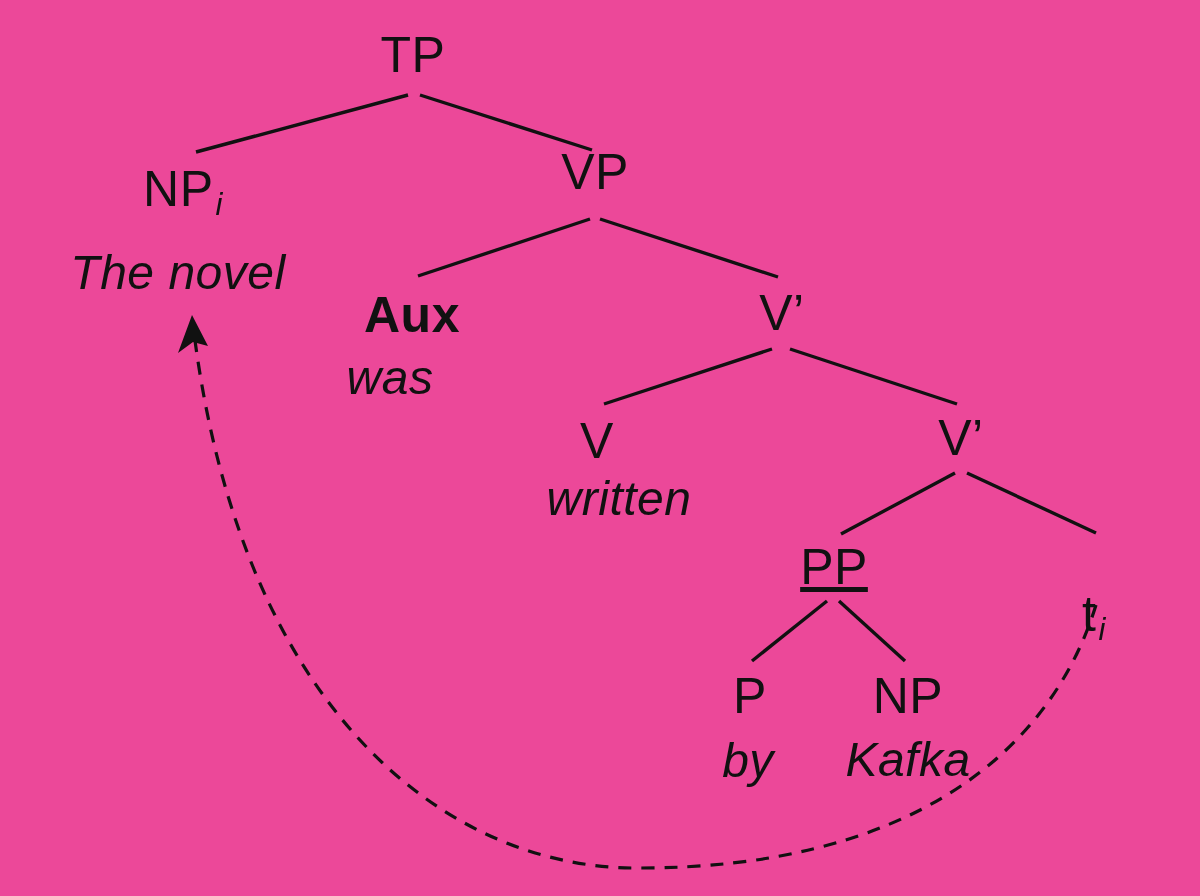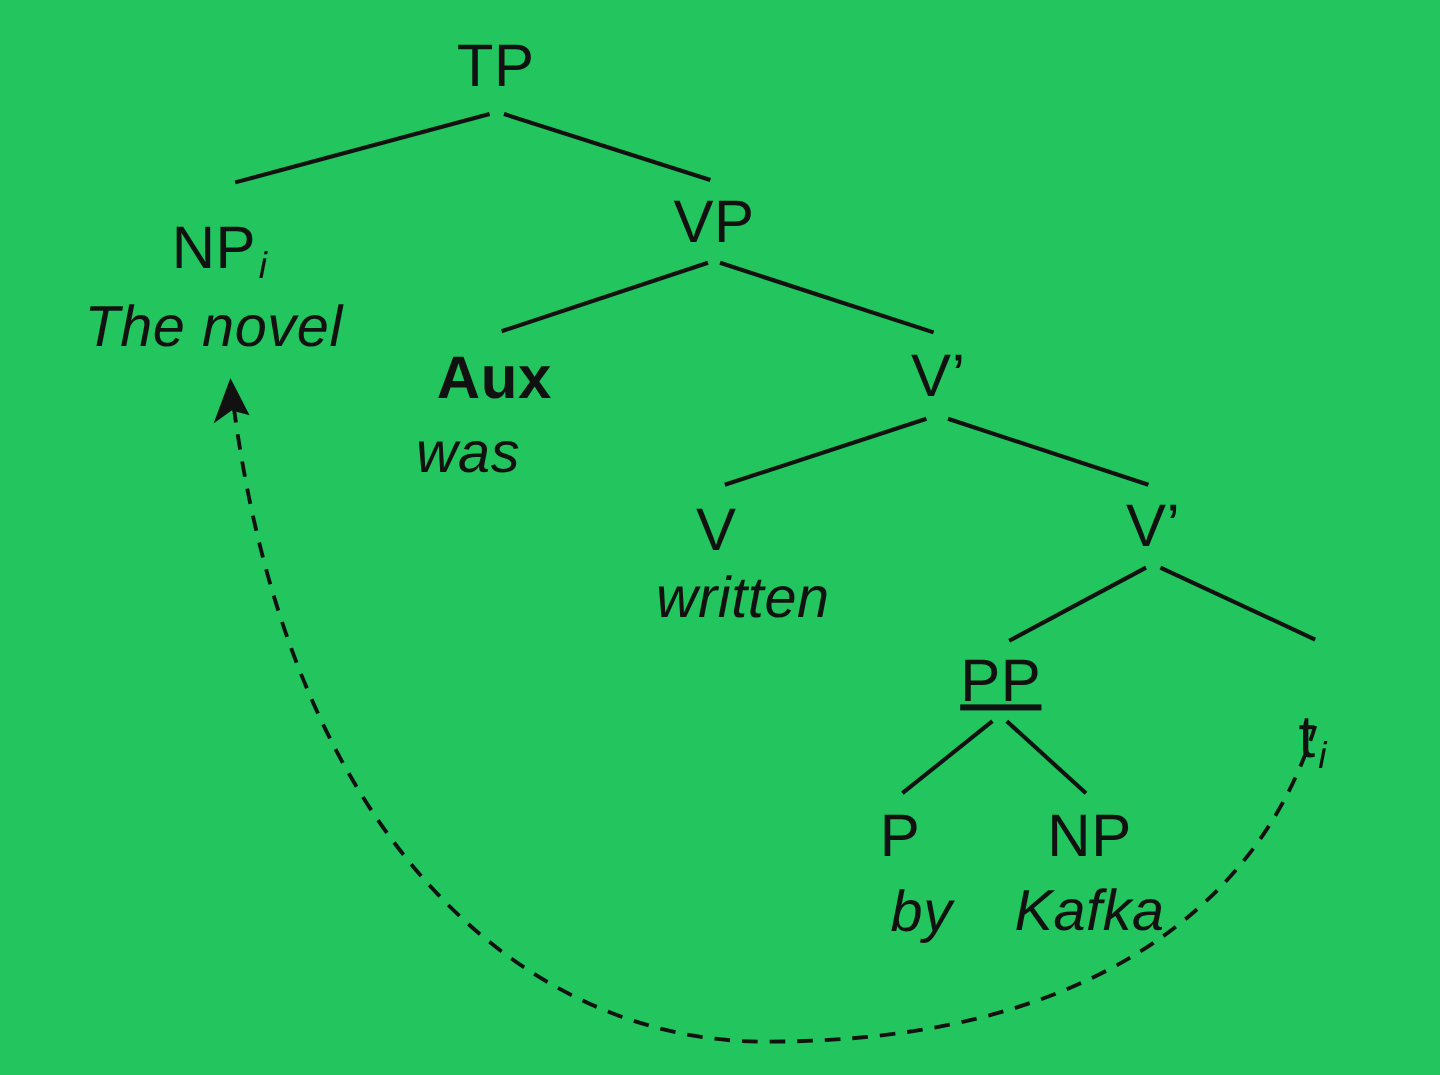--- a/index.html
+++ b/index.html
@@ -1,20 +1,20 @@
 <!DOCTYPE html>
 <html><head>
 <meta charset="utf-8">
 <style>
   html, body { margin: 0; padding: 0; background: #ffffff; }
   .canvas {
     position: relative;
     width: 1200px;
     height: 896px;
-    background: #22c55e;
+    background: #ec4899;
     overflow: hidden;
     font-family: "Liberation Sans", sans-serif;
   }
   svg.lines {
     position: absolute;
     left: 0; top: 0;
     width: 1200px; height: 896px;
   }
   .node {
     position: absolute;
@@ -50,29 +50,29 @@
       <line x1="790" y1="349" x2="957" y2="404" stroke="#111111" stroke-width="3.4"></line>
       <line x1="955" y1="473" x2="841" y2="534" stroke="#111111" stroke-width="3.4"></line>
       <line x1="967" y1="473" x2="1096" y2="533" stroke="#111111" stroke-width="3.4"></line>
       <line x1="827" y1="601" x2="752" y2="661" stroke="#111111" stroke-width="3.4"></line>
       <line x1="839" y1="601" x2="905" y2="661" stroke="#111111" stroke-width="3.4"></line>
       <path d="M 1096 605 C 1048 760, 900 868, 640 868 C 450 870, 243 715, 194 333" fill="none" stroke="#111111" stroke-width="3.2" stroke-dasharray="13 10"></path>
       <polygon points="192,315 178,353 193,342 208,346" fill="#111111"></polygon>
     </svg>
   <div>
       <div class="node cat" style="left: 413px; top: 55px; color: rgb(17, 17, 17);"><span>TP</span></div>
-      <div class="node cat" style="left: 183px; top: 206px; color: rgb(17, 17, 17);"><span>NP</span><span class="subscript">i</span></div>
+      <div class="node cat" style="left: 183px; top: 189px; color: rgb(17, 17, 17);"><span>NP</span><span class="subscript">i</span></div>
       <div class="node word" style="left: 178px; top: 273px; color: rgb(17, 17, 17); text-align: right;"><span>The novel</span></div>
-      <div class="node cat" style="left: 595px; top: 185px; color: rgb(17, 17, 17);"><span>VP</span></div>
+      <div class="node cat" style="left: 595px; top: 172px; color: rgb(17, 17, 17);"><span>VP</span></div>
       <div class="node cat" style="left: 412px; top: 315px; color: rgb(17, 17, 17); font-weight: bold;"><span>Aux</span></div>
       <div class="node word" style="left: 390px; top: 378px; color: rgb(17, 17, 17);"><span>was</span></div>
       <div class="node cat" style="left: 782px; top: 313px; color: rgb(17, 17, 17);"><span>V’</span></div>
       <div class="node cat" style="left: 597px; top: 441px; color: rgb(17, 17, 17);"><span>V</span></div>
       <div class="node word" style="left: 595px; top: 499px; color: rgb(17, 17, 17); margin-left: 24px;"><span>written</span></div>
       <div class="node cat" style="left: 961px; top: 438px; color: rgb(17, 17, 17);"><span>V’</span></div>
       <div class="node cat" style="left: 834px; top: 567px; color: rgb(17, 17, 17); text-decoration: underline;"><span>PP</span></div>
       <div class="node cat" style="left: 1094px; top: 568px; color: rgb(17, 17, 17); margin-top: 46px;"><span>t</span><span class="subscript">i</span></div>
       <div class="node cat" style="left: 750px; top: 696px; color: rgb(17, 17, 17);"><span>P</span></div>
       <div class="node cat" style="left: 908px; top: 696px; color: rgb(17, 17, 17);"><span>NP</span></div>
-      <div class="node word" style="left: 768px; top: 761px; color: rgb(17, 17, 17);"><span>by</span></div>
+      <div class="node word" style="left: 748px; top: 761px; color: rgb(17, 17, 17);"><span>by</span></div>
       <div class="node word" style="left: 908px; top: 760px; color: rgb(17, 17, 17); text-align: right;"><span>Kafka</span></div>
     </div>
 </div>
 
 </body></html>

